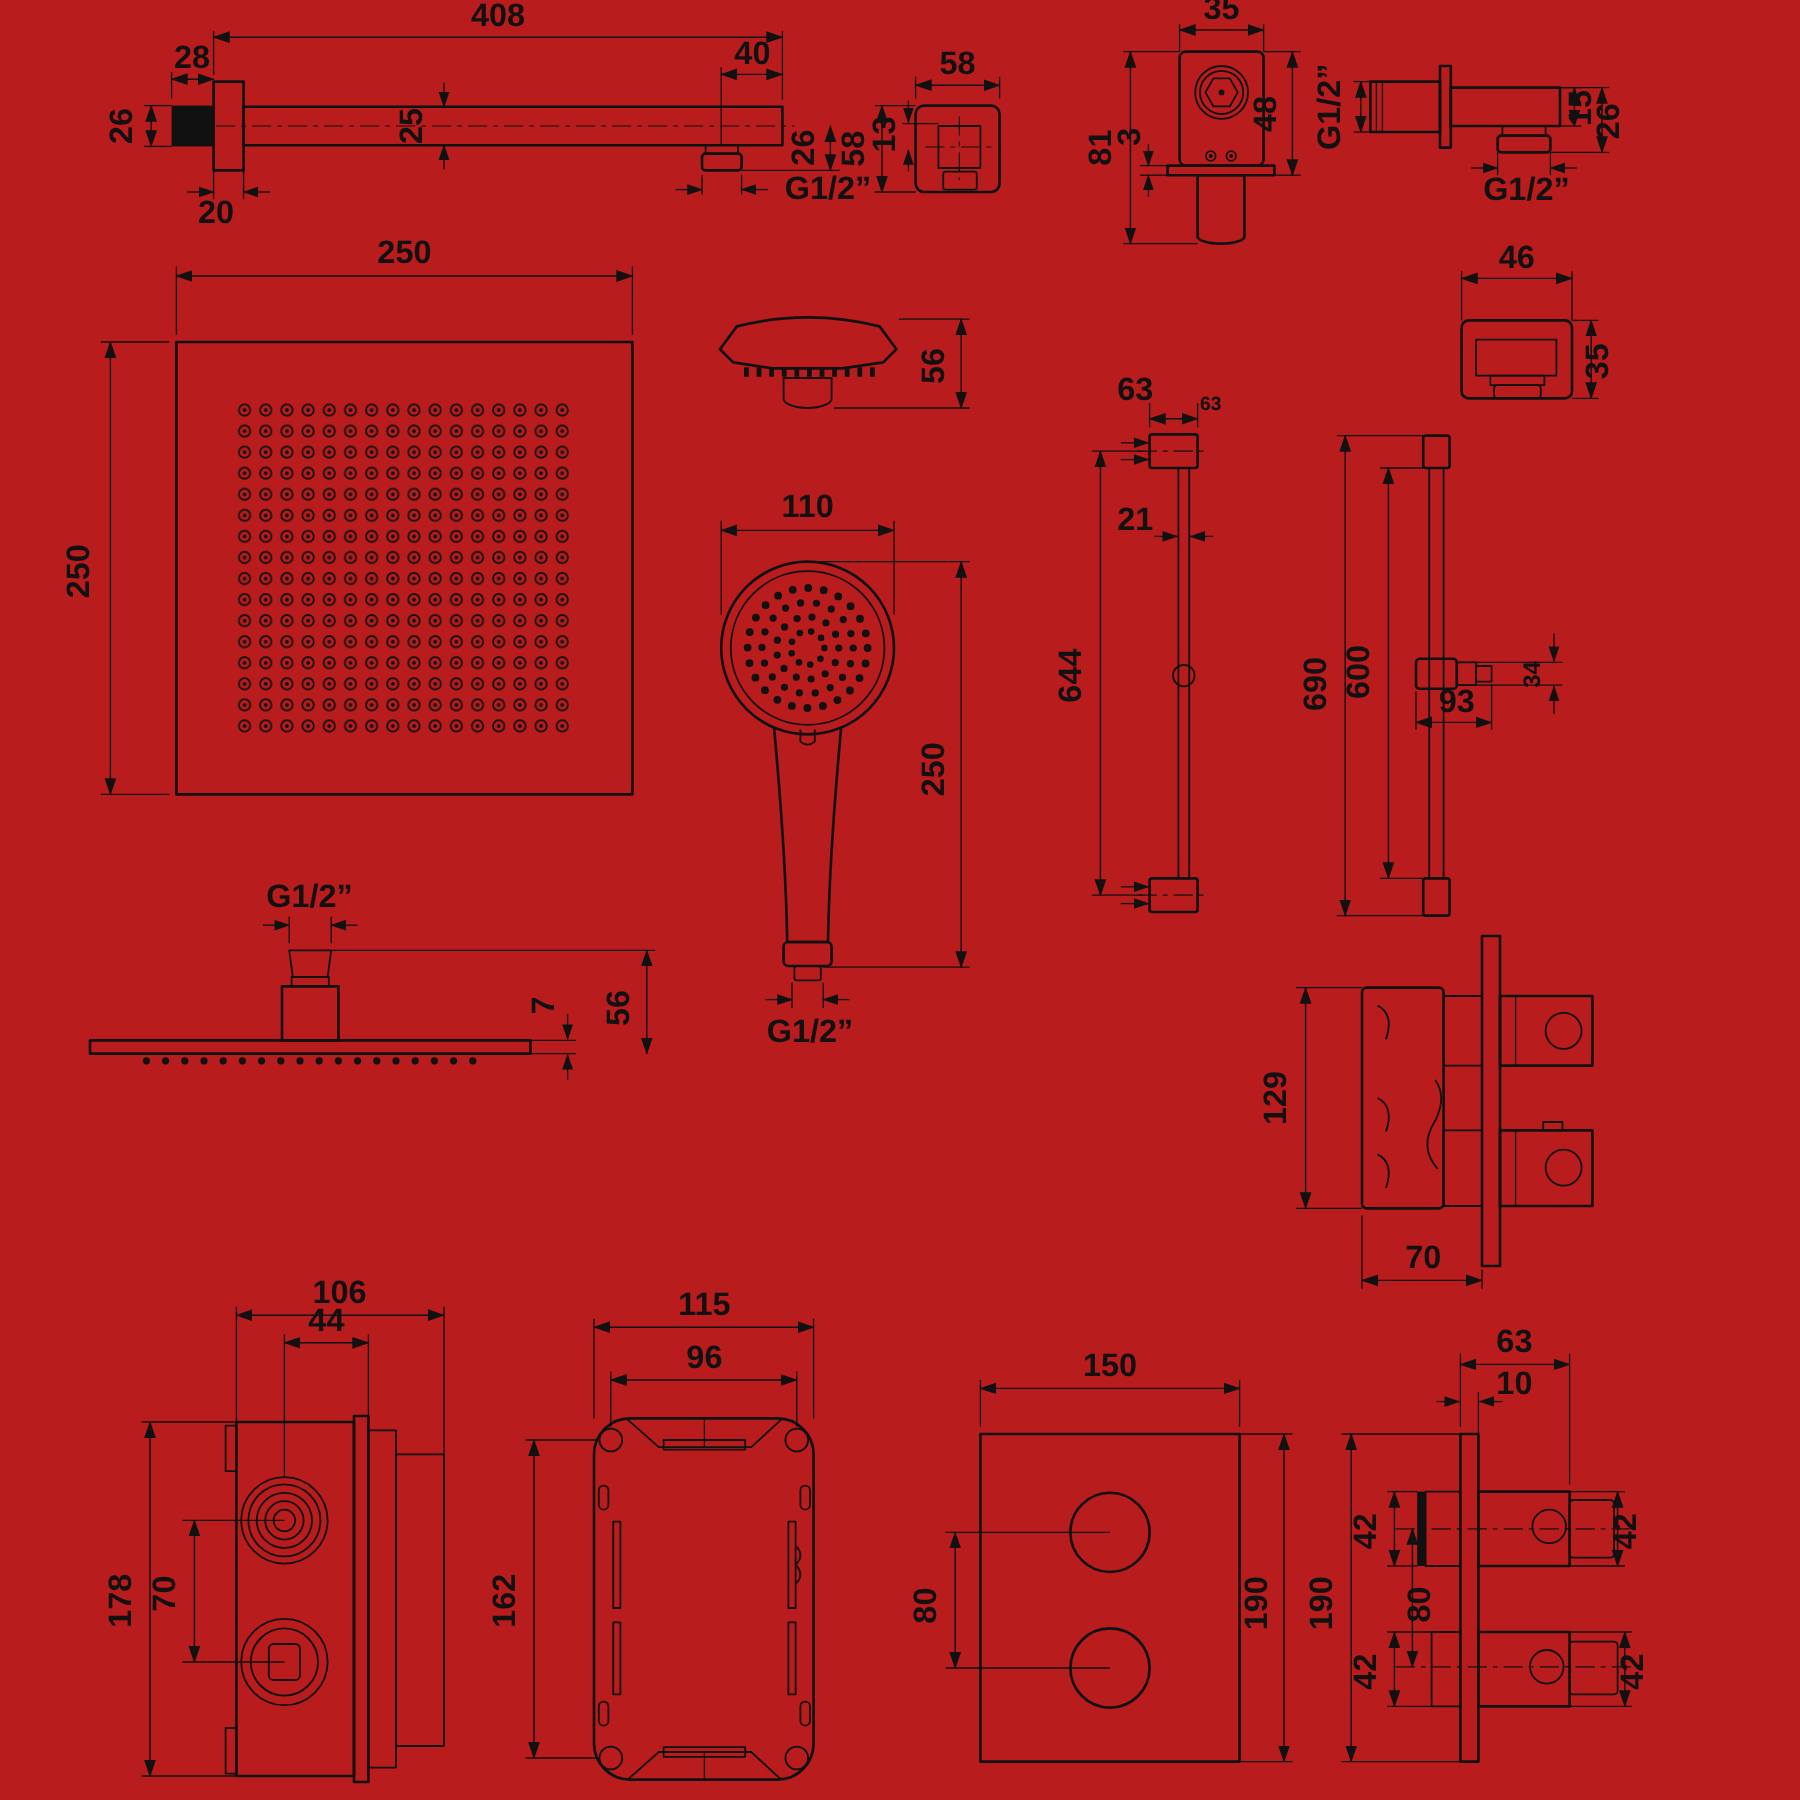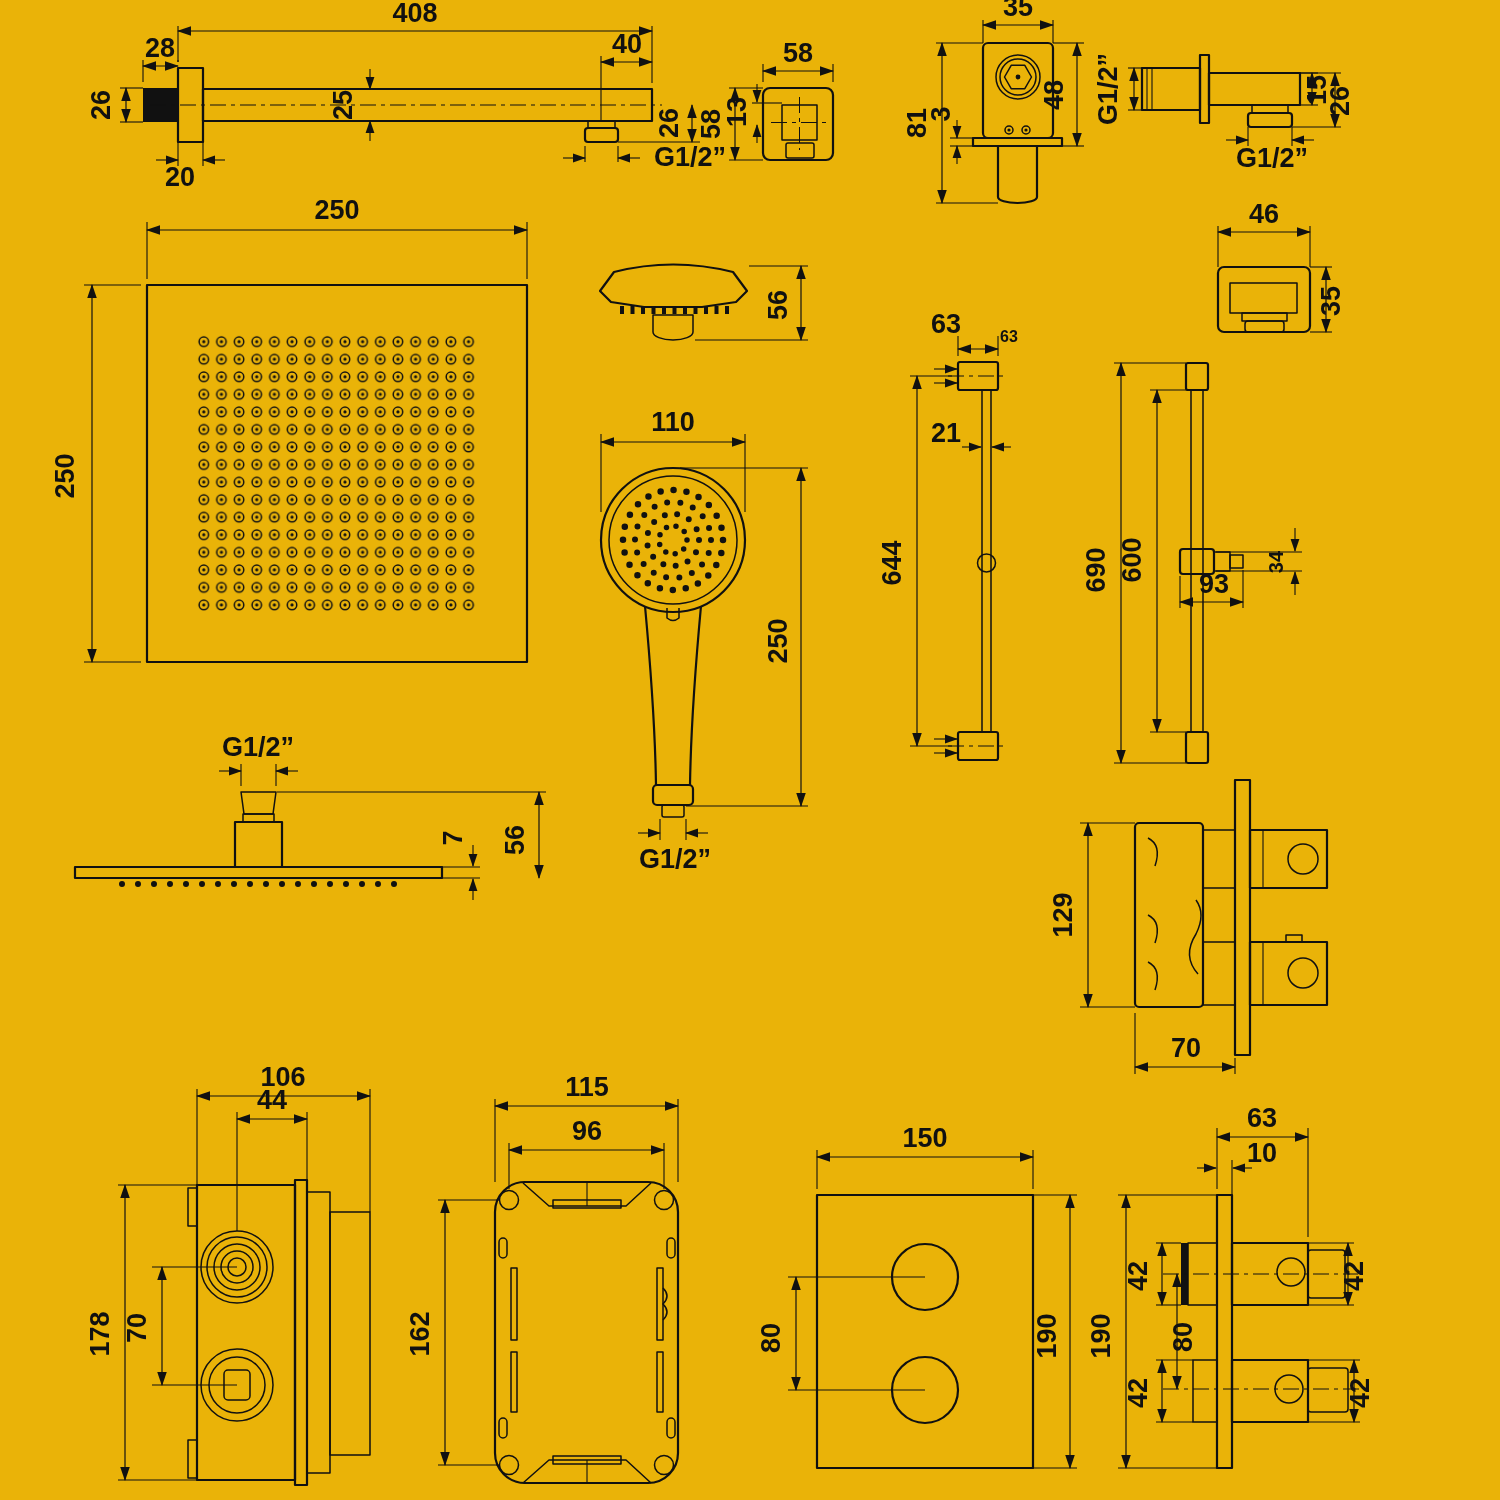--- a/index.html
+++ b/index.html
@@ -1,16 +1,16 @@
 <!DOCTYPE html>
 <html><head>
 <meta charset="utf-8">
 <style>
   html,body{margin:0;padding:0;background:#fff}
-  .page{width:1500px;height:1500px;position:relative;background:#eab308}
+  .page{width:1500px;height:1500px;position:relative;background:#b91c1c}
   svg{display:block}
   .o{fill:none;stroke:#111;stroke-width:2.2;stroke-linejoin:round}
   .o1{fill:none;stroke:#111;stroke-width:1.5;stroke-linejoin:round}
   .w{stroke:#111;stroke-width:1.1;fill:none}
   .d{stroke:#111;stroke-width:1.2;fill:none}
   .cl{stroke:#111;stroke-width:1;fill:none;stroke-dasharray:16 5 4 5}
   .blk{fill:#111;stroke:none}
   text{font:bold 27px "Liberation Sans",sans-serif;fill:#111;text-anchor:middle}
   .ts{font-size:16px}
   .tm{font-size:20px}

